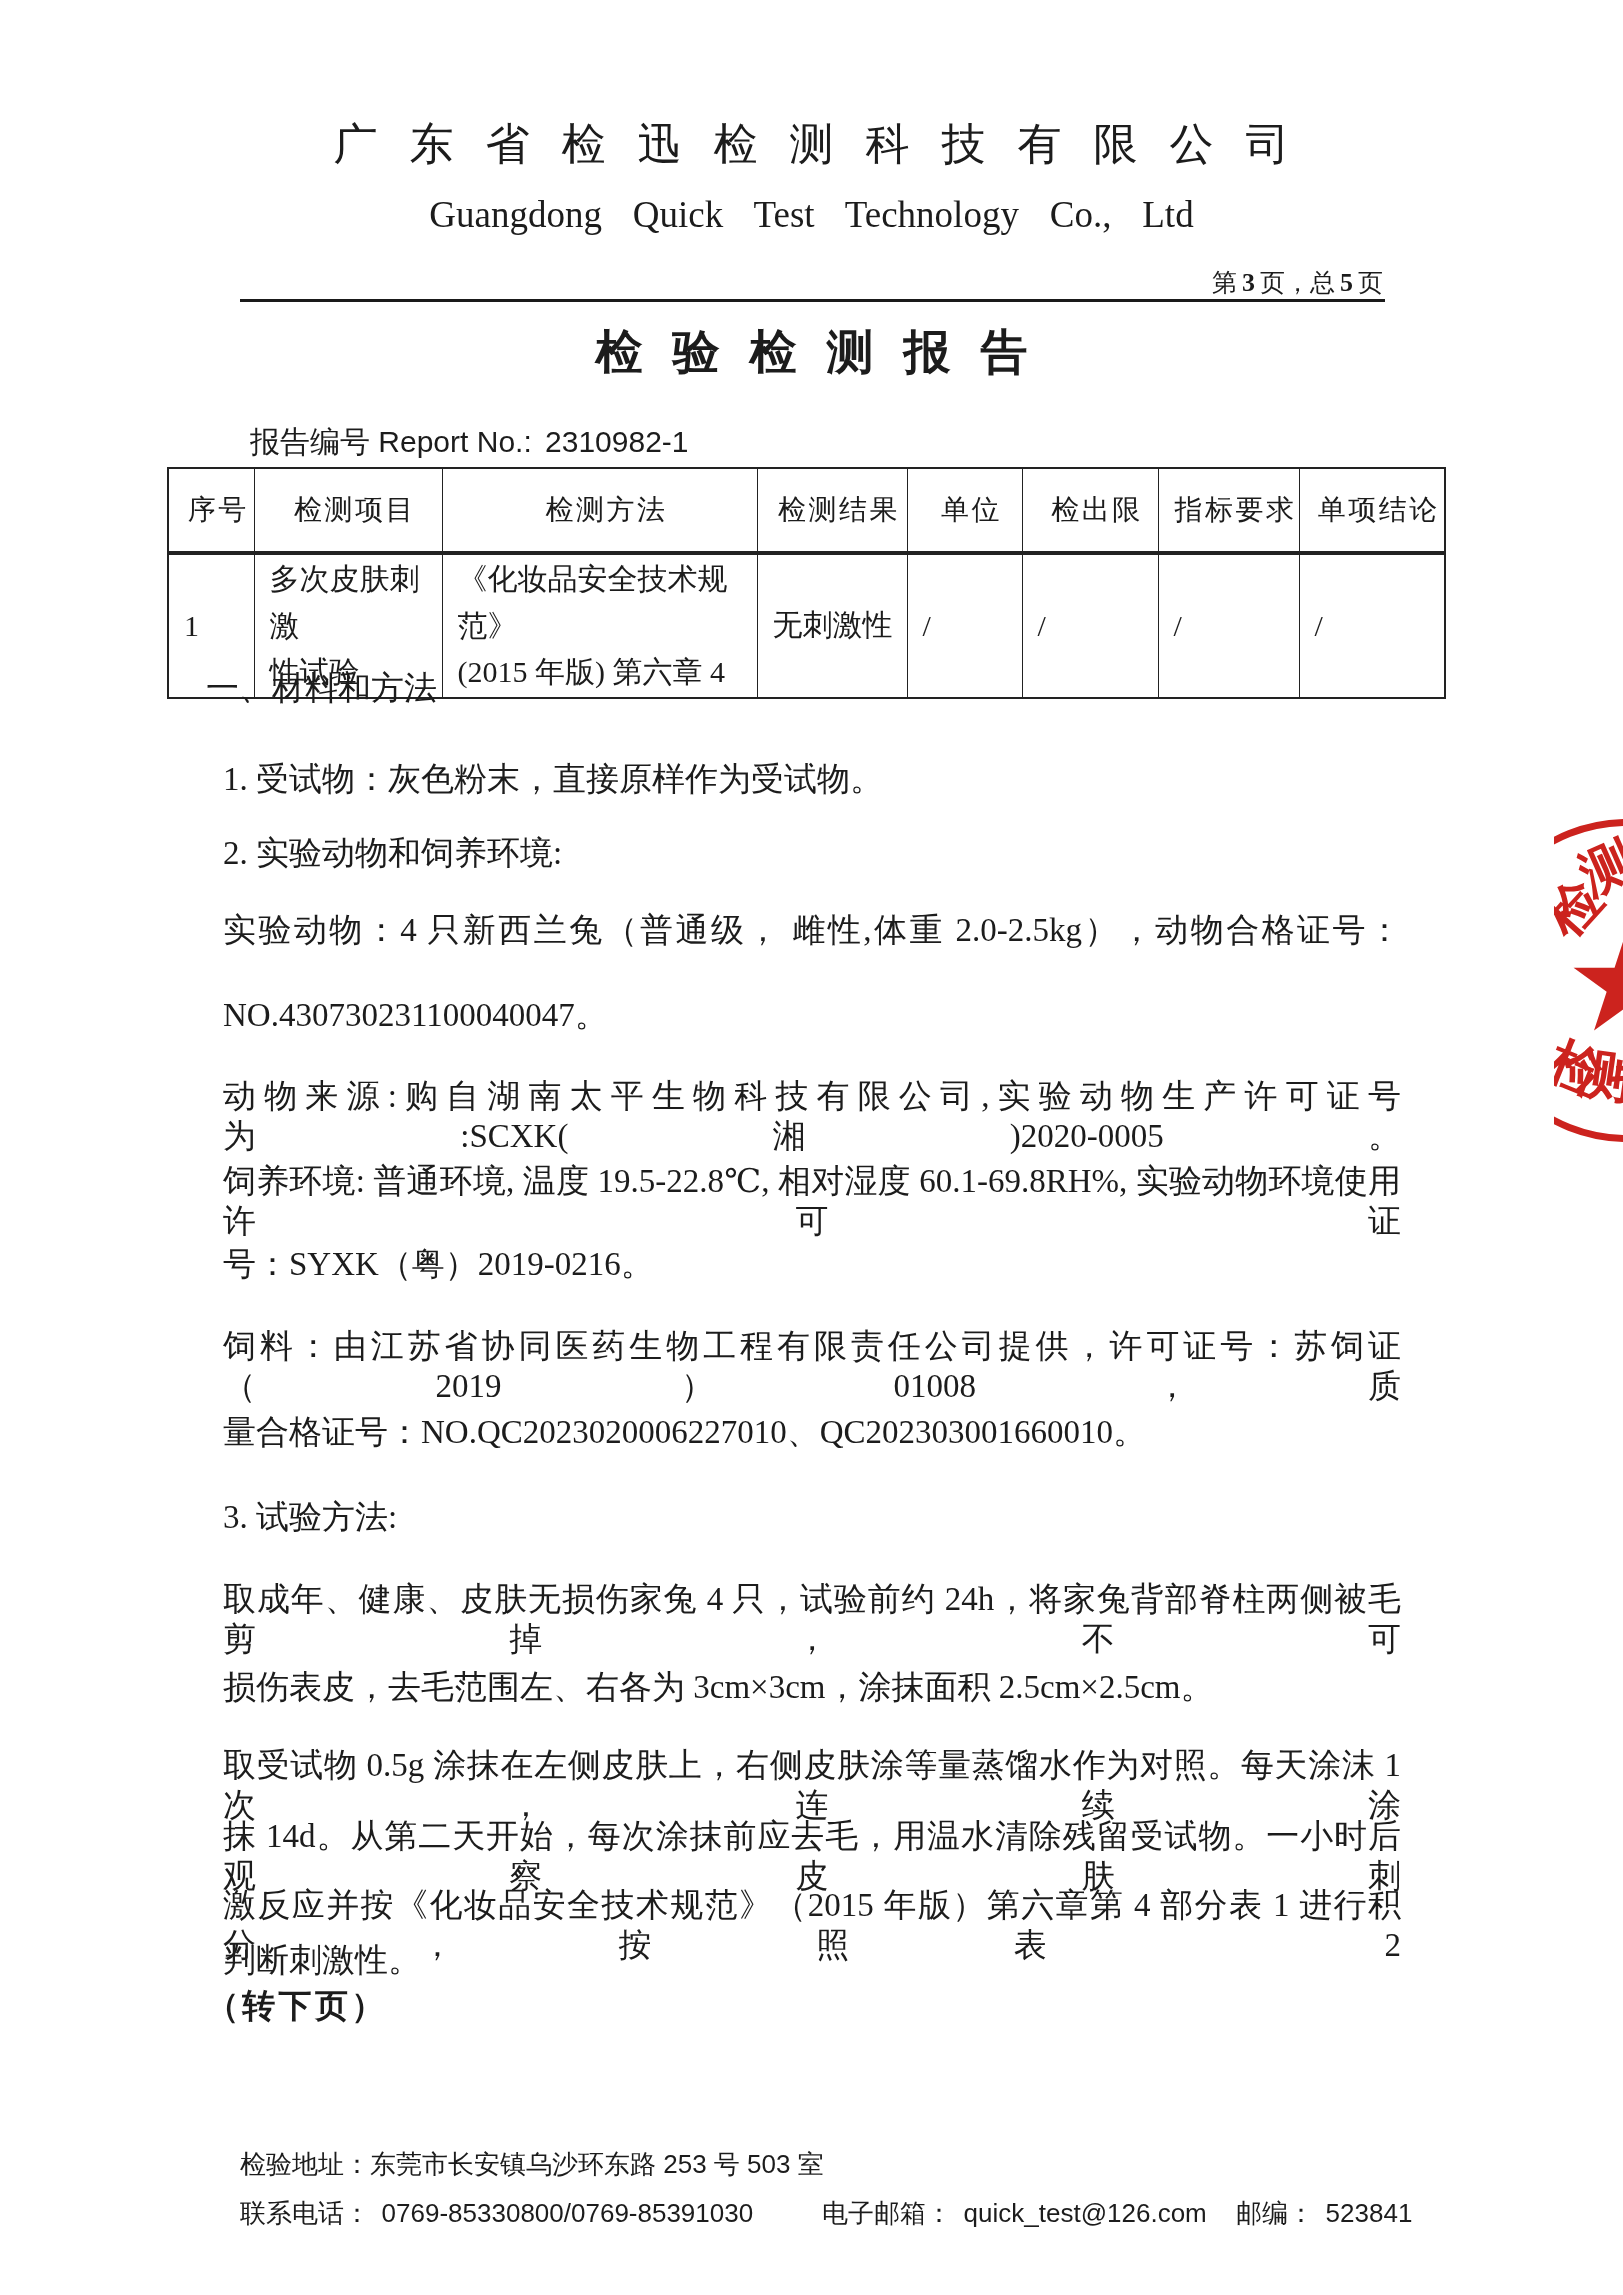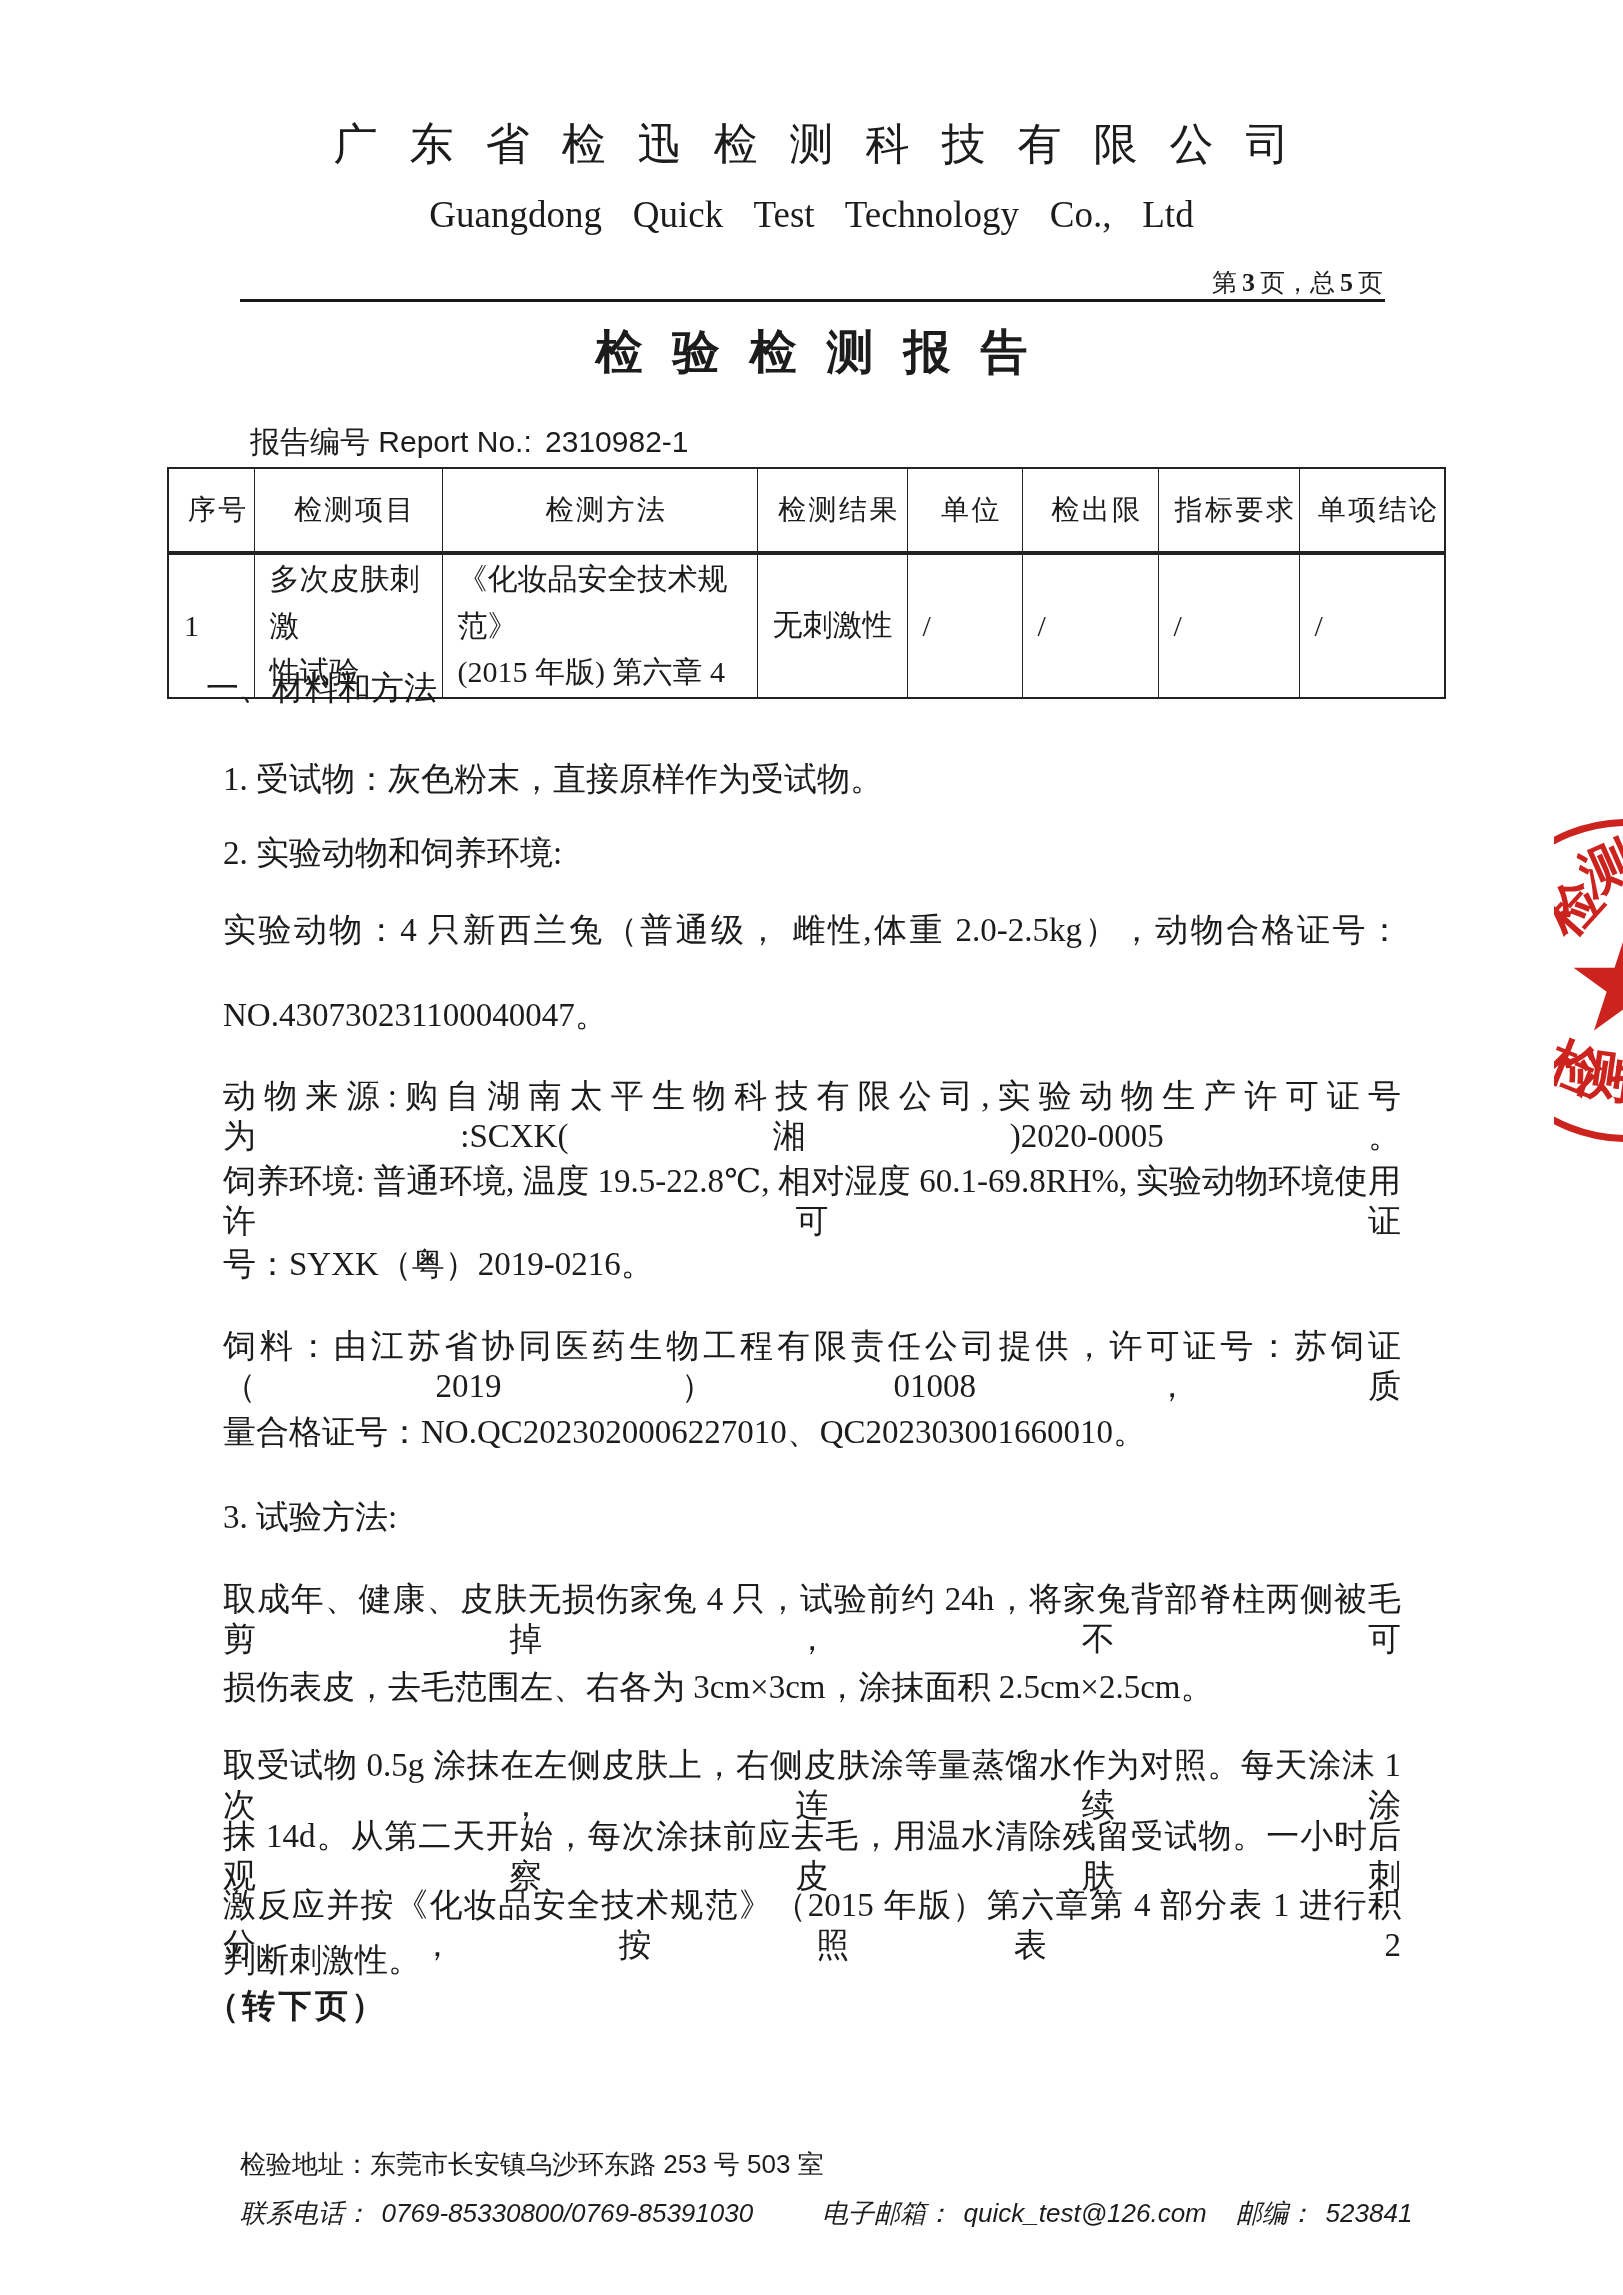--- a/index.html
+++ b/index.html
@@ -100,21 +100,21 @@
   .stamp .b2{left:25px;top:235px;transform:rotate(8deg);}
   .stamp .b3{left:57px;top:241px;transform:rotate(-4deg);}
   
   .footer{
     position:absolute;left:240px;top:2147px;width:1248px;
     font-size:26px;
     font-family:"Liberation Sans","DejaVu Sans",sans-serif;
     white-space:nowrap;
   }
   .footer .row2{position:relative;margin-top:14px;height:33px;}
-  .footer .grp{position:absolute;top:0;font-style:italic;}
+  .footer .grp{position:absolute;top:0;}
   .footer .g-phone{left:0;}
   .footer .g-email{left:582px;}
   .footer .g-postal{left:988px;margin-left:8px;}
   .footer .v{margin-left:11.6px;}
 </style>
 </head>
 <body>
 
 <div class="page">
 

